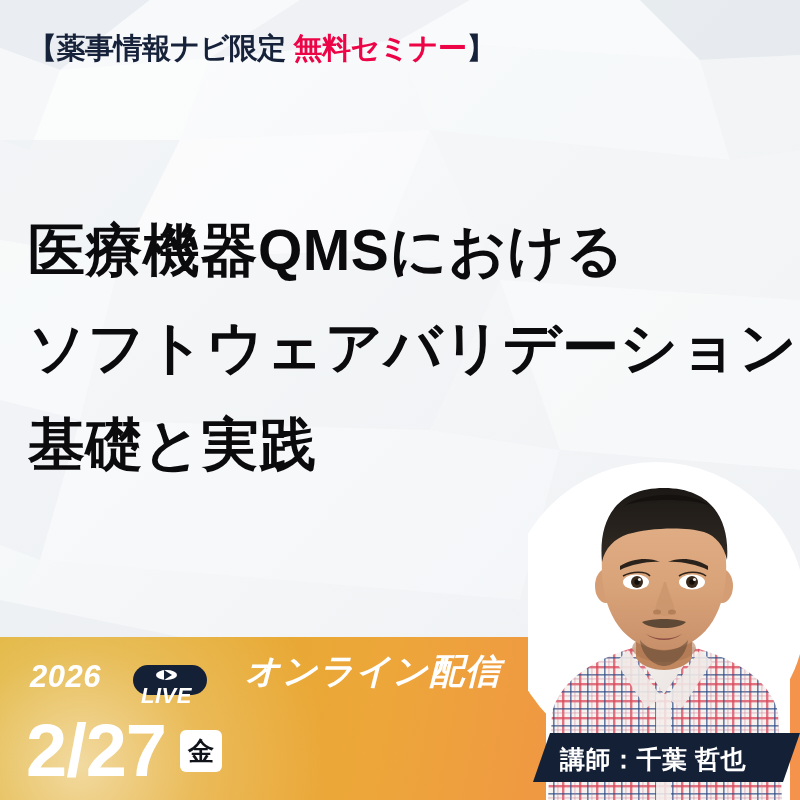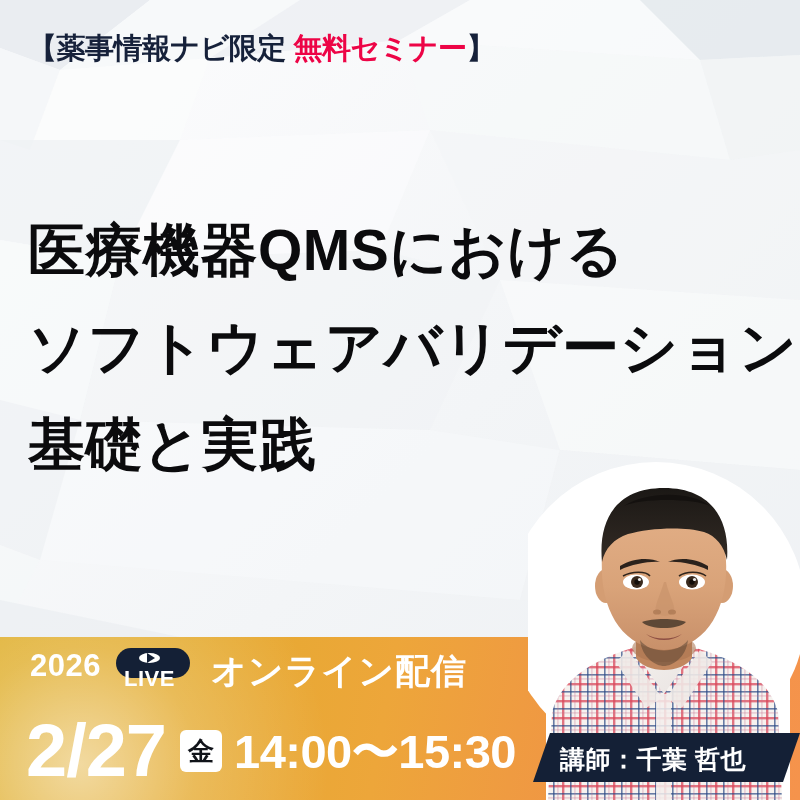--- a/index.html
+++ b/index.html
@@ -75,22 +75,23 @@
       radial-gradient(circle at 10% 78%, rgba(255,255,255,0.55) 0%, rgba(255,255,255,0.20) 16%, rgba(255,255,255,0) 34%),
       linear-gradient(100deg, #dfae2a 0%, #e4ab2f 22%, #eda63a 48%, #f09644 72%, #f5934c 100%);
   }
 
   
   .row-live {
     position: absolute;
     left: 30px;
     top: 648px;
     display: flex;
-    align-items: flex-start;
-    gap: 15px;
+    align-items: flex-end;
+    gap: 32px;
+    font-style: italic;
   }
   .year {
     font-size: 31px;
     font-weight: 700;
     color: #ffffff;
     letter-spacing: 0.5px;
   }
   .live-badge {
     display: flex;
     align-items: center;
@@ -287,21 +288,20 @@
       <div class="live-text">LIVE</div>
     </div>
     <div class="online-text">オンライン配信</div>
   </div>
 
   <div class="row-date">
     <div class="date-big">2/27</div>
     <div class="day-box">
       <span>金</span>
     </div>
-    <div class="time-text">14:00〜15:30</div>
   </div>
 
   <div class="portrait-wrap">
     <div class="portrait-disc"></div>
     <div class="portrait-col"></div>
     <svg class="portrait-svg" viewBox="0 0 272 338">
       <defs>
         <clipPath id="discClip">
           <path d="M -22 150 a 150 150 0 0 1 300 0 L 278 338 L -22 338 Z"></path>
         </clipPath>

